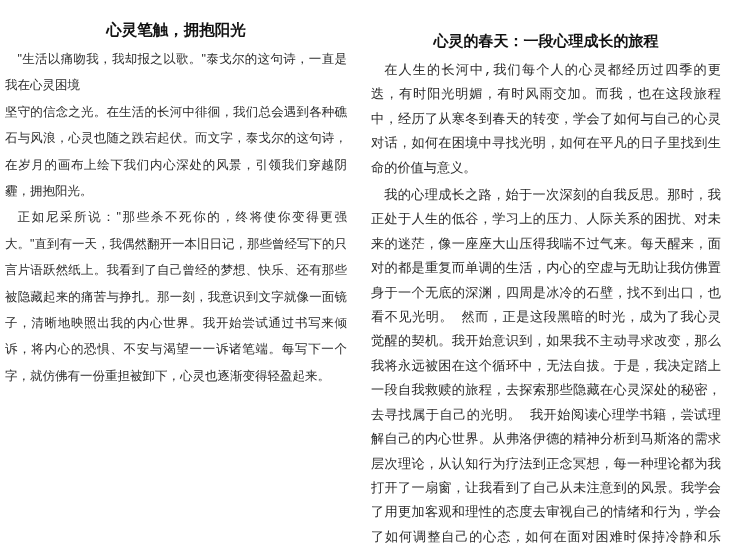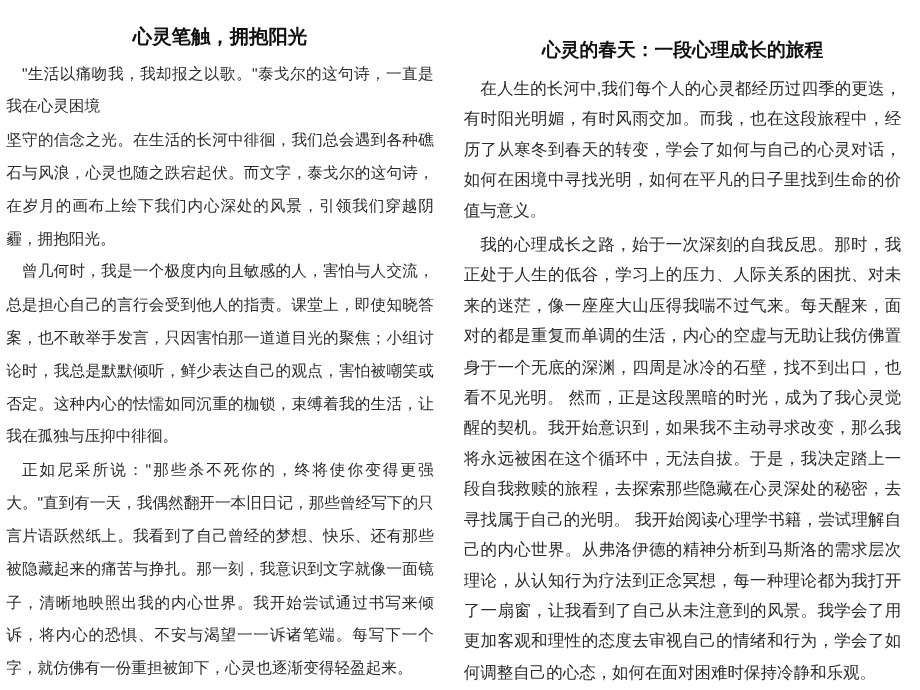--- a/index.html
+++ b/index.html
@@ -51,39 +51,39 @@
     text-align: justify;
   }
   .column-left .article-body p {
     font-size: 12.5px;
     line-height: 26.4px;
   }
   .column-right .article-body p {
     font-size: 13.2px;
     line-height: 24.4px;
     margin-bottom: 3px;
+    font-family: Liberation Mono, monospace;
   }
   .article-body p.indent {
     text-indent: 1em;
   }
   .article-body p.no-indent {
     text-indent: 0;
   }
 </style>
 </head>
 <body>
 
 <div class="page">
 
   <article class="column column-left">
     <h1 class="article-title">心灵笔触，拥抱阳光</h1>
     <div class="article-body">
         <p class="indent">"生活以痛吻我，我却报之以歌。"泰戈尔的这句诗，一直是我在心灵困境</p>
         <p class="no-indent">坚守的信念之光。在生活的长河中徘徊，我们总会遇到各种礁石与风浪，心灵也随之跌宕起伏。而文字，泰戈尔的这句诗，在岁月的画布上绘下我们内心深处的风景，引领我们穿越阴霾，拥抱阳光。</p>
-        <p class="indent">曾几何时，我是一个极度内向且敏感的人，害怕与人交流，总是担心自己的言行会受到他人的指责。课堂上，即使知晓答案，也不敢举手发言，只因害怕那一道道目光的聚焦；小组讨论时，我总是默默倾听，鲜少表达自己的观点，害怕被嘲笑或否定。这种内心的怯懦如同沉重的枷锁，束缚着我的生活，让我在孤独与压抑中徘徊。</p>
         <p class="indent">正如尼采所说："那些杀不死你的，终将使你变得更强大。"直到有一天，我偶然翻开一本旧日记，那些曾经写下的只言片语跃然纸上。我看到了自己曾经的梦想、快乐、还有那些被隐藏起来的痛苦与挣扎。那一刻，我意识到文字就像一面镜子，清晰地映照出我的内心世界。我开始尝试通过书写来倾诉，将内心的恐惧、不安与渴望一一诉诸笔端。每写下一个字，就仿佛有一份重担被卸下，心灵也逐渐变得轻盈起来。</p>
       </div>
   </article>
 
   <article class="column column-right">
     <h1 class="article-title">心灵的春天：一段心理成长的旅程</h1>
     <div class="article-body">
         <p class="indent">在人生的长河中,我们每个人的心灵都经历过四季的更迭，有时阳光明媚，有时风雨交加。而我，也在这段旅程中，经历了从寒冬到春天的转变，学会了如何与自己的心灵对话，如何在困境中寻找光明，如何在平凡的日子里找到生命的价值与意义。</p>
         <p class="indent">我的心理成长之路，始于一次深刻的自我反思。那时，我正处于人生的低谷，学习上的压力、人际关系的困扰、对未来的迷茫，像一座座大山压得我喘不过气来。每天醒来，面对的都是重复而单调的生活，内心的空虚与无助让我仿佛置身于一个无底的深渊，四周是冰冷的石壁，找不到出口，也看不见光明。 然而，正是这段黑暗的时光，成为了我心灵觉醒的契机。我开始意识到，如果我不主动寻求改变，那么我将永远被困在这个循环中，无法自拔。于是，我决定踏上一段自我救赎的旅程，去探索那些隐藏在心灵深处的秘密，去寻找属于自己的光明。 我开始阅读心理学书籍，尝试理解自己的内心世界。从弗洛伊德的精神分析到马斯洛的需求层次理论，从认知行为疗法到正念冥想，每一种理论都为我打开了一扇窗，让我看到了自己从未注意到的风景。我学会了用更加客观和理性的态度去审视自己的情绪和行为，学会了如何调整自己的心态，如何在面对困难时保持冷静和乐观。</p>
       </div>

